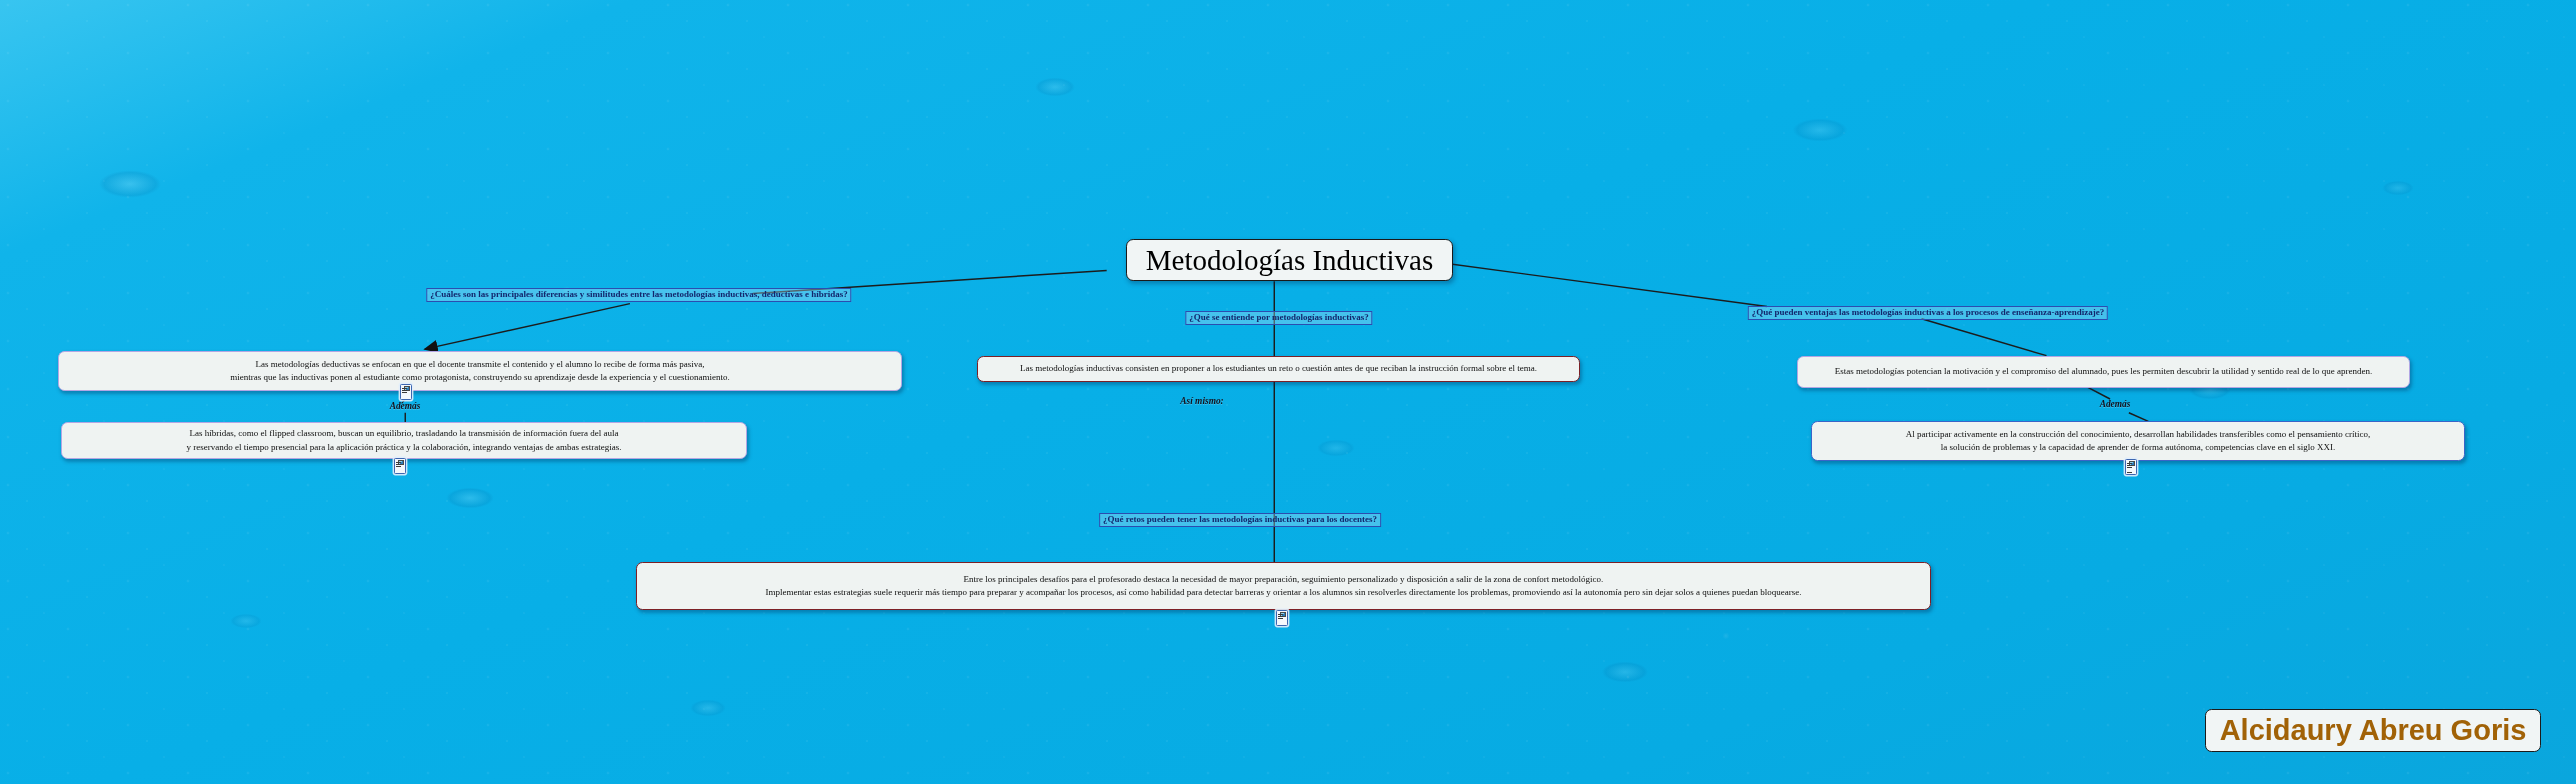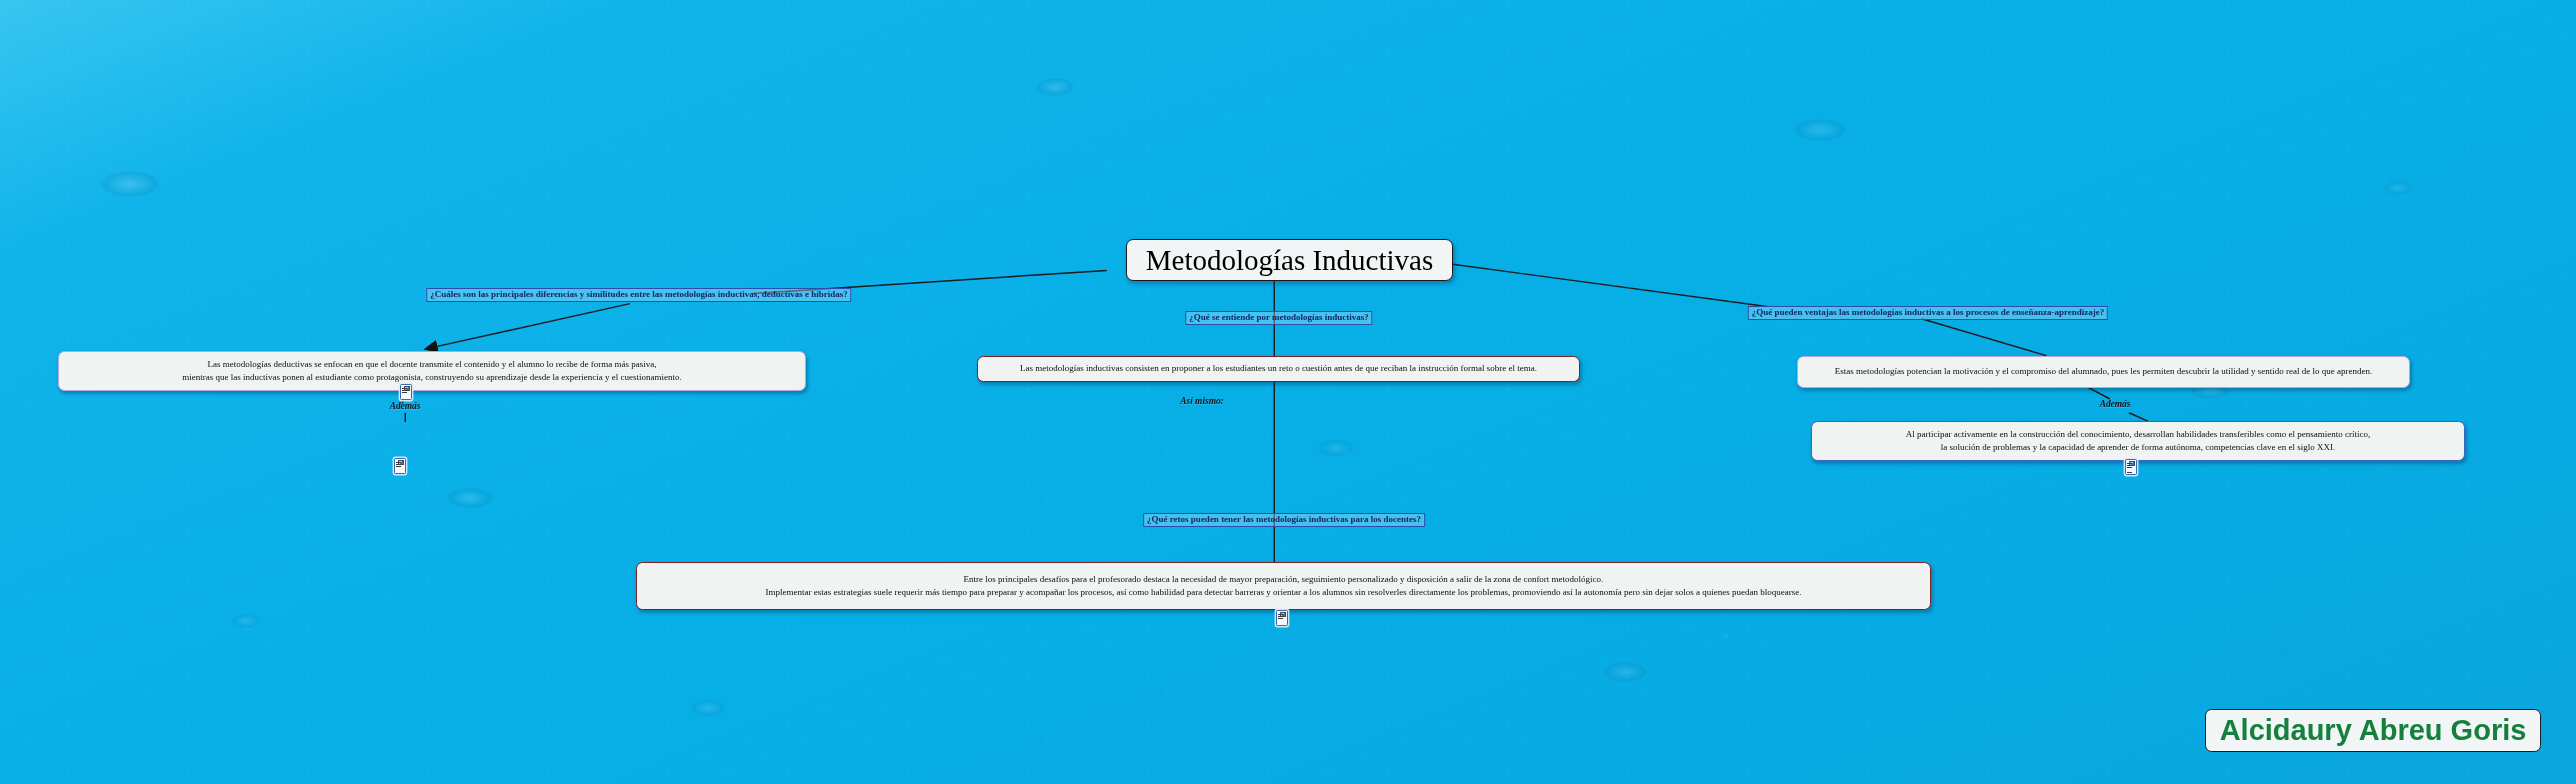--- a/index.html
+++ b/index.html
@@ -68,21 +68,21 @@
   }
   .obj-icon::after{
     content:"";position:absolute;left:1.4px;top:2.9px;width:4.3px;height:10px;
     background:repeating-linear-gradient(to bottom,#3a3a3a 0 0.7px,transparent 0.7px 2.2px);
   }
   .author-box{
     position:absolute;box-sizing:border-box;z-index:3;
     left:2205px;top:709px;width:336px;height:43px;
     background:#f1f5f5;border:1.4px solid #1b1b1b;border-radius:6.5px;
     display:flex;align-items:center;justify-content:center;
-    font-family:"Liberation Sans",sans-serif;font-weight:bold;font-size:29px;color:#15803d;
+    font-family:"Liberation Sans",sans-serif;font-weight:bold;font-size:29px;color:#a16207;
   }
 </style>
 </head>
 <body>
 
 <div class="canvas">
 
   <svg class="wires" width="2576" height="785" viewBox="0 0 3566 1086">
     <defs>
       <marker id="arrow" markerWidth="11" markerHeight="9" refX="9" refY="4.5" orient="auto">
@@ -100,26 +100,28 @@
     <line x1="2947" y1="571" x2="2974" y2="583" stroke="#1c1c1c" stroke-width="2"></line>
   </svg>
 
   <div class="title-box" style="left:1107px;top:239px;width:327px;height:42px;">
     <span>Metodologías Inductivas</span>
   </div>
 
   <div class="question" style="left:639px;top:288px;">¿Cuáles son las principales diferencias y similitudes entre las metodologías inductivas, deductivas e híbridas?</div>
   <div class="question" style="left:1279px;top:311px;">¿Qué se entiende por metodologías inductivas?</div>
   <div class="question" style="left:1928px;top:306px;">¿Qué pueden ventajas las metodologías inductivas a los procesos de enseñanza-aprendizaje?</div>
-  <div class="question" style="left:1284px;top:513px;">¿Qué retos pueden tener las metodologías inductivas para los docentes?</div>
+  <div class="question" style="left:1240px;top:513px;">¿Qué retos pueden tener las metodologías inductivas para los docentes?</div>
 
-  <div class="node" style="left:58px;top:351px;width:748px;height:40px;">Las metodologías deductivas se enfocan en que el docente transmite el contenido y el alumno lo recibe de forma más pasiva,
+  <div class="node" style="left:58px;top:351px;width:844px;height:40px;">Las metodologías deductivas se enfocan en que el docente transmite el contenido y el alumno lo recibe de forma más pasiva,
 mientras que las inductivas ponen al estudiante como protagonista, construyendo su aprendizaje desde la experiencia y el cuestionamiento.</div>
   <span class="obj-icon" style="left:400px;top:384px;"></span>
   <div class="connector-label" style="left:405px;top:401px;">Además</div>
+  <div class="node" style="left:61px;top:422px;width:686px;height:37px;">Las híbridas, como el flipped classroom, buscan un equilibrio, trasladando la transmisión de información fuera del aula
+y reservando el tiempo presencial para la aplicación práctica y la colaboración, integrando ventajas de ambas estrategias.</div>
   <span class="obj-icon" style="left:394px;top:458px;"></span>
 
   <div class="node maroon" style="left:977px;top:356px;width:603px;height:26px;">Las metodologías inductivas consisten en proponer a los estudiantes un reto o cuestión antes de que reciban la instrucción formal sobre el tema.</div>
   <div class="connector-label" style="left:1202px;top:396px;">Así mismo:</div>
 
   <div class="node" style="left:1797px;top:356px;width:613px;height:32px;">Estas metodologías potencian la motivación y el compromiso del alumnado, pues les permiten descubrir la utilidad y sentido real de lo que aprenden.</div>
   <div class="connector-label" style="left:2115px;top:399px;">Además</div>
   <div class="node blue" style="left:1811px;top:421px;width:654px;height:40px;">Al participar activamente en la construcción del conocimiento, desarrollan habilidades transferibles como el pensamiento crítico,
 la solución de problemas y la capacidad de aprender de forma autónoma, competencias clave en el siglo XXI.</div>
   <span class="obj-icon" style="left:2125px;top:459px;"></span>

